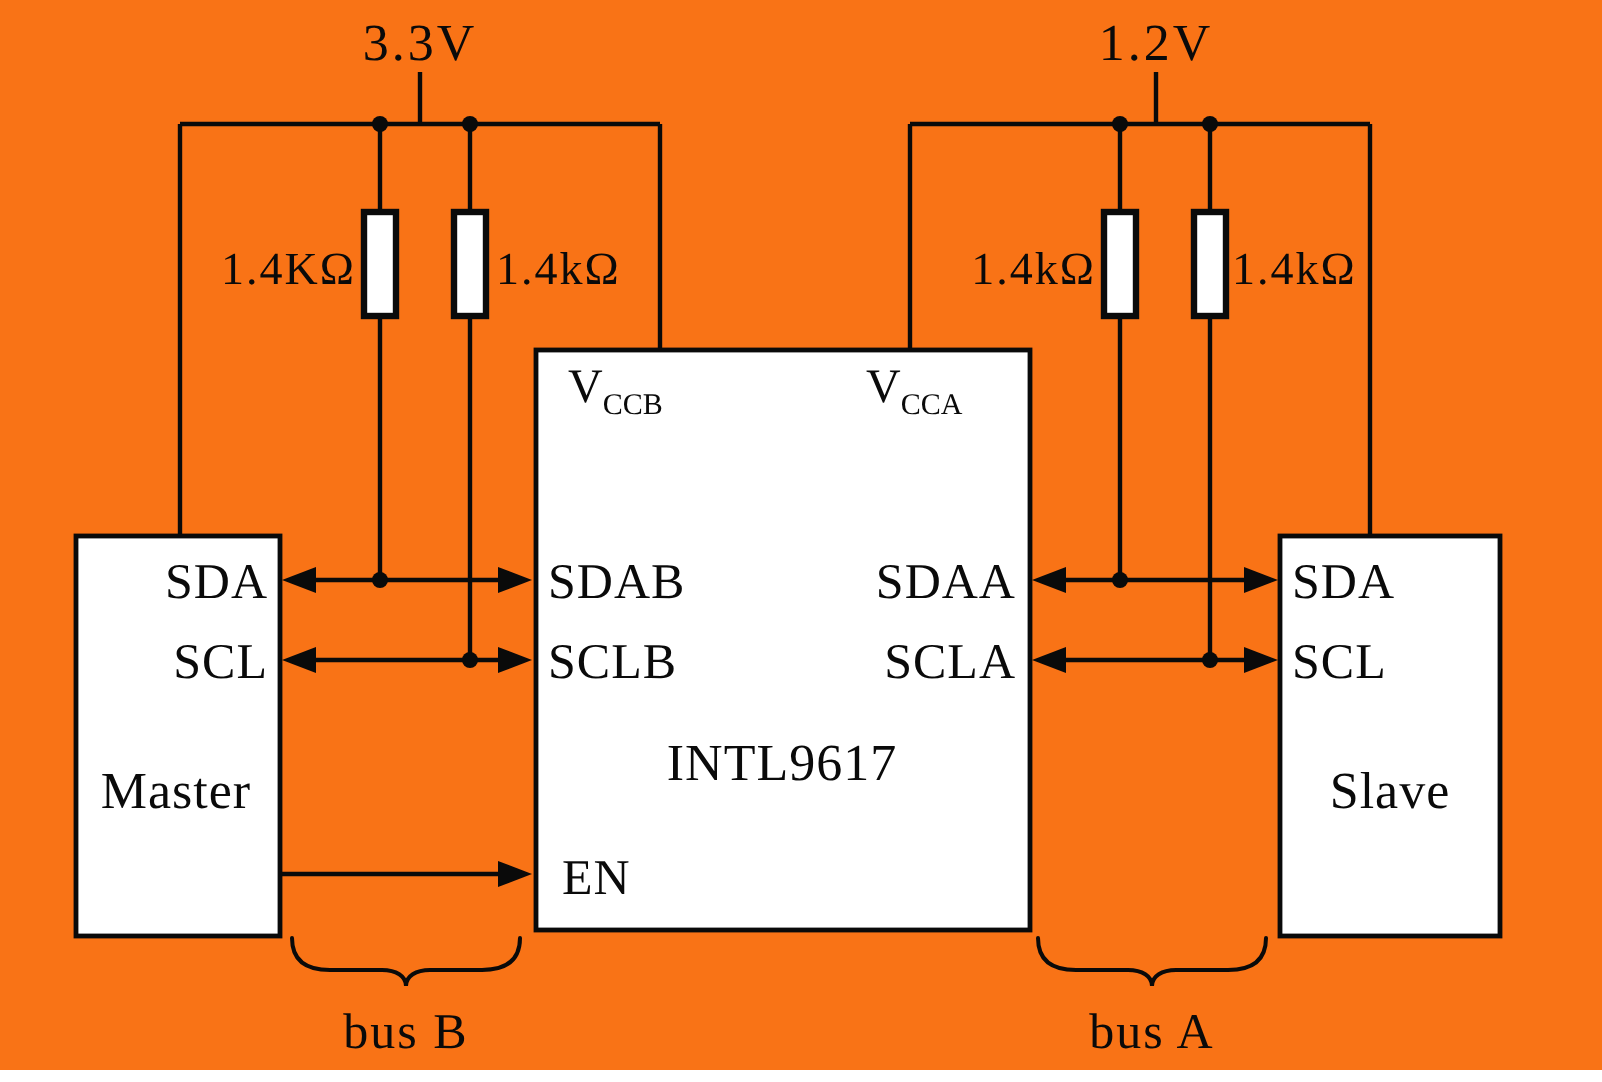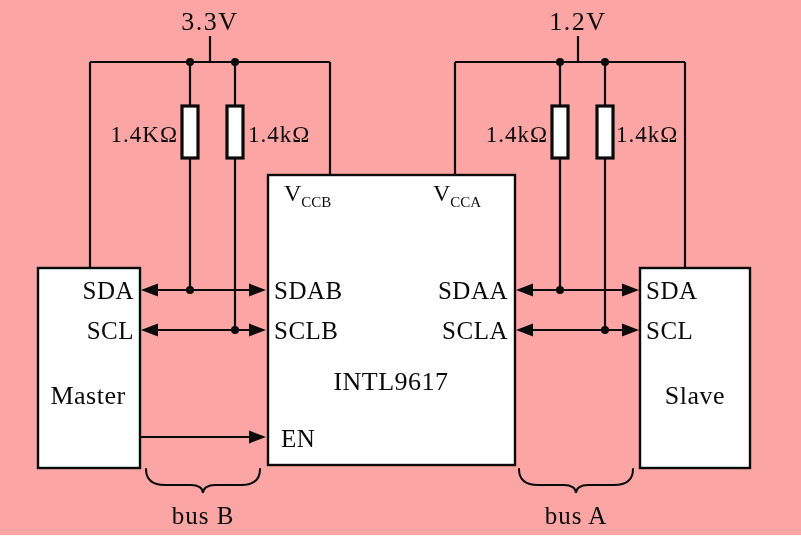--- a/index.html
+++ b/index.html
@@ -1,20 +1,20 @@
 <!DOCTYPE html>
 <html><head>
 <meta charset="utf-8">
 <style>
   html, body { margin: 0; padding: 0; background: #ffffff; }
   .stage {
     position: relative;
     width: 801px;
     height: 535px;
-    background: #fca5a5;
+    background: #f97316;
     overflow: hidden;
   }
   svg { display: block; }
   .wire      { stroke: #0a0a0a; stroke-width: 2.2; fill: none; }
   .boxline   { fill: #ffffff; stroke: #0a0a0a; stroke-width: 2.4; }
   .resistor  { fill: #ffffff; stroke: #0a0a0a; stroke-width: 3.2; }
   .dot       { fill: #0a0a0a; stroke: none; }
   .arrowhead { fill: #0a0a0a; stroke: none; }
   .brace     { fill: none; stroke: #0a0a0a; stroke-width: 2; stroke-linecap: round; }
   text {

